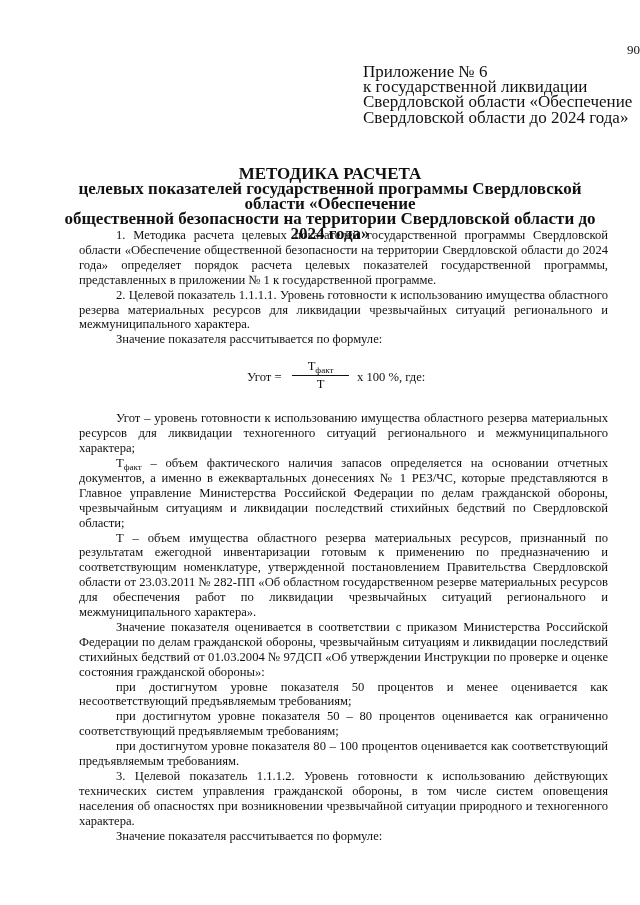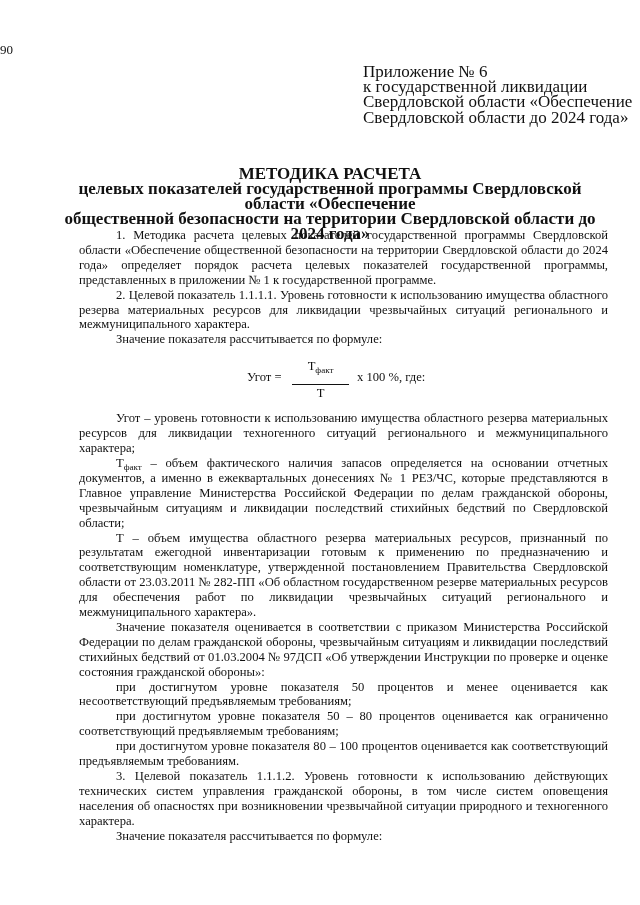--- a/index.html
+++ b/index.html
@@ -3,34 +3,34 @@
 <meta charset="utf-8">
 <style>
   html, body { margin: 0; padding: 0; background: #ffffff; }
   body {
     width: 640px; height: 905px; overflow: hidden; position: relative;
     font-family: "Liberation Serif", "DejaVu Serif", serif;
     color: #111111;
     font-size: 12.6px;
     line-height: 14.9px;
   }
-  .page-num { position: absolute; top: 43px; left: 0; width: 640px; text-align: left; font-size: 13px; }
+  .page-num { position: absolute; top: 43px; left: 0; width: 640px; text-align: right; font-size: 13px; }
   .appendix { position: absolute; top: 64px; left: 363px; width: 260px; font-size: 17px; line-height: 15.2px; }
   .appendix div { white-space: nowrap; }
   .title-block { position: absolute; top: 166px; left: 60px; width: 540px; text-align: center; font-weight: bold; }
   .title-block .t1 { font-size: 17px; line-height: 15px; }
   .title-block .t2 { font-size: 17px; line-height: 15px; }
   .body-text { position: absolute; top: 228px; left: 79px; width: 529px; }
   p { margin: 0; text-align: justify; text-indent: 37px; }
   .formula {
     position: relative; height: 60px; margin-top: 4px;
   }
   .f-left { position: absolute; left: 168px; top: 19px; }
   .frac { position: absolute; left: 213px; top: 8px; width: 57px; text-align: center; }
-  .frac .num { display: block; border-bottom: 1px solid #111; padding-bottom: 10px; }
+  .frac .num { display: block; border-bottom: 1px solid #111; padding-bottom: 1px; }
   .frac .den { display: block; padding-top: 1px; }
   .f-right { position: absolute; left: 278px; top: 19px; }
   sub { font-size: 9px; vertical-align: -3px; line-height: 0; }
 </style>
 </head>
 <body>
 
 <div class="page-num">90</div>
 
 <div class="appendix">

